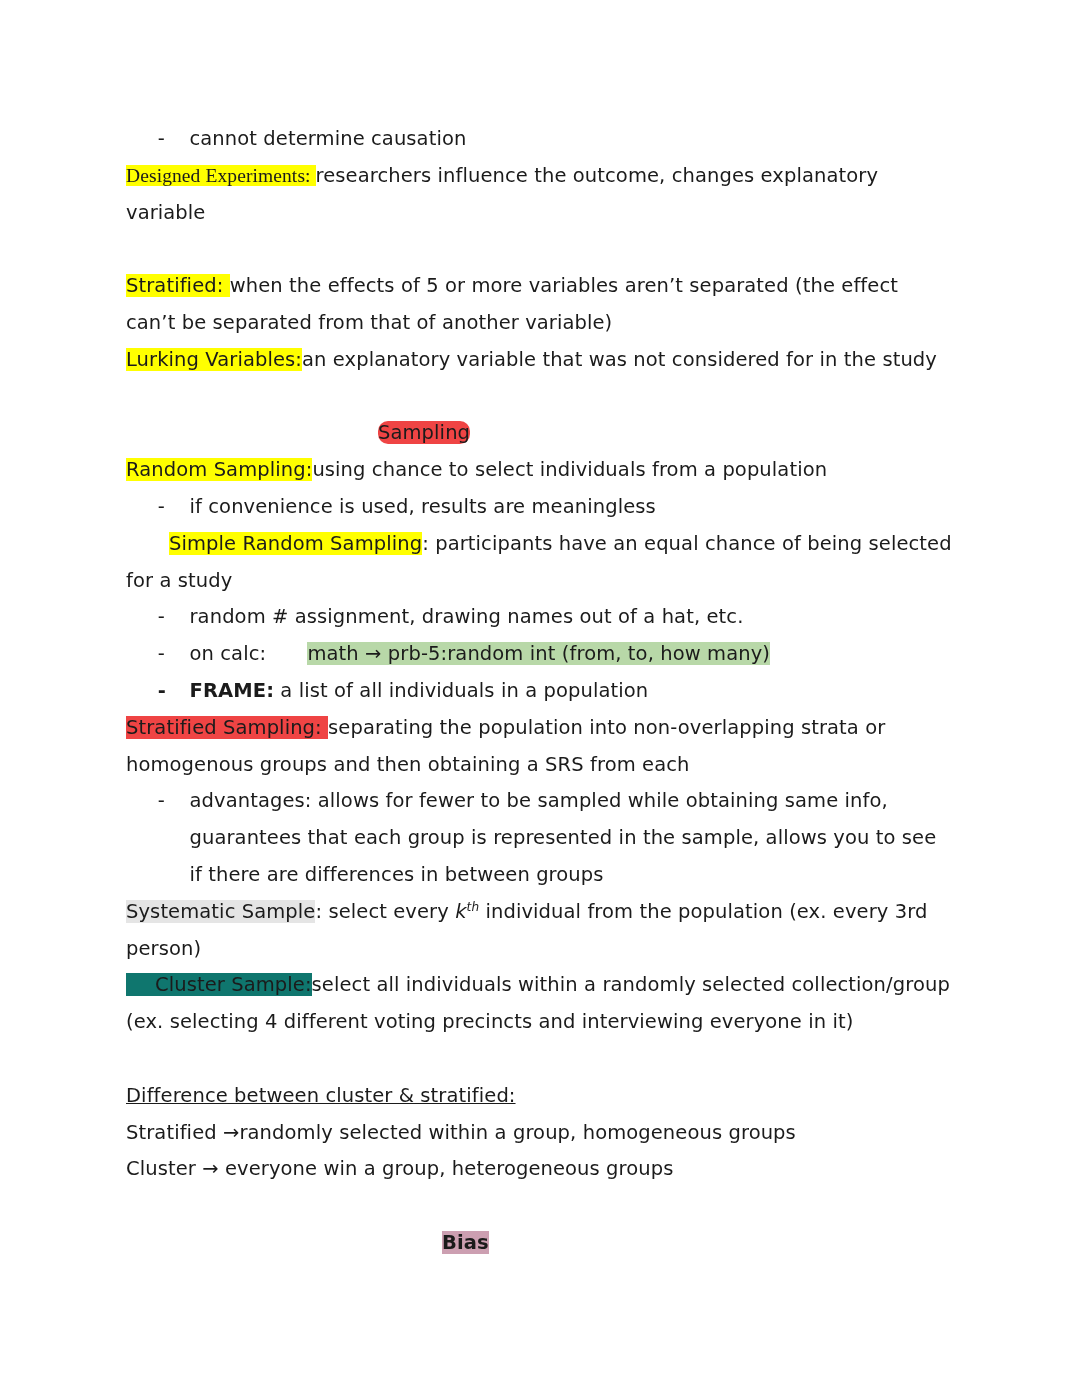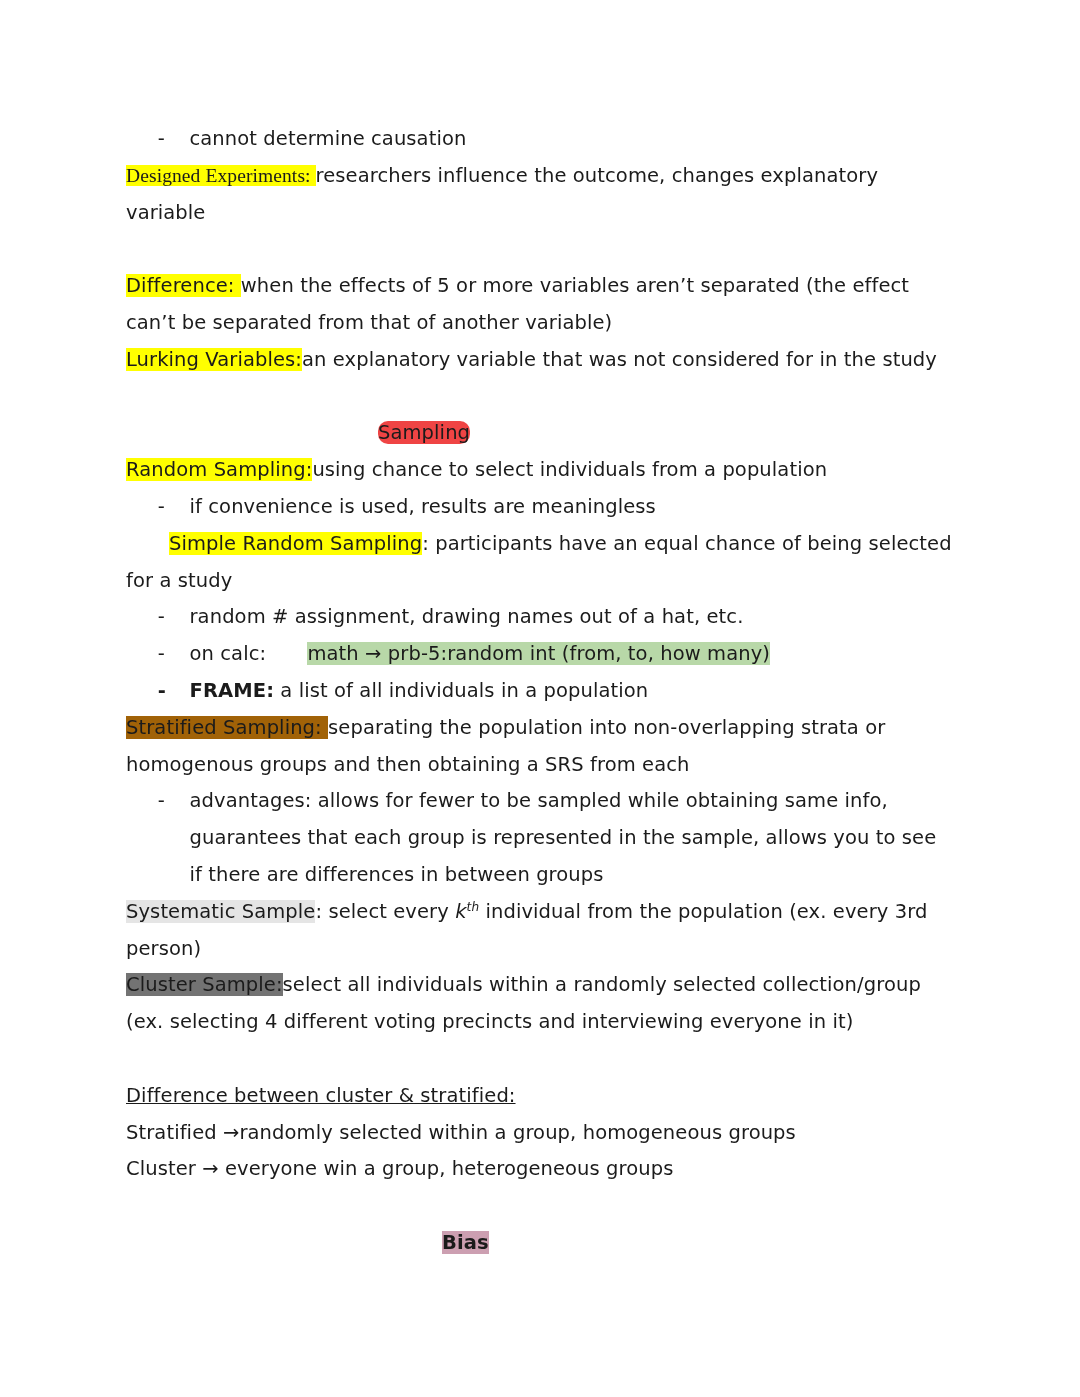--- a/index.html
+++ b/index.html
@@ -51,34 +51,34 @@
   .blank { }
 </style>
 </head>
 <body>
 
 <div class="page">
   <div class="content">
       <div class="para bullet"><span class="dash">-</span><span class="seg">cannot determine causation</span></div>
       <div class="para text"><span class="seg" style="background-color: rgb(255, 255, 0); font-family: Liberation Serif, serif;">Designed Experiments: </span><span class="seg">researchers influence the outcome, changes explanatory variable</span></div>
       <div class="para blank">&nbsp;</div>
-      <div class="para text"><span class="seg" style="background-color: rgb(255, 255, 0);">Difference: </span><span class="seg">when the effects of 5 or more variables aren’t separated (the effect can’t be separated from that of another variable)</span></div>
+      <div class="para text"><span class="seg" style="background-color: rgb(255, 255, 0);">Stratified: </span><span class="seg">when the effects of 5 or more variables aren’t separated (the effect can’t be separated from that of another variable)</span></div>
       <div class="para text"><span class="seg" style="background-color: rgb(255, 255, 0);">Lurking Variables:</span><span class="seg">an explanatory variable that was not considered for in the study</span></div>
       <div class="para blank">&nbsp;</div>
       <div class="para heading" style="margin-left: 252px;"><span class="seg" style="background-color: #ef4444; border-radius: 10px;">Sampling</span></div>
       <div class="para text"><span class="seg" style="background-color: rgb(255, 255, 0);">Random Sampling:</span><span class="seg">using chance to select individuals from a population</span></div>
       <div class="para bullet"><span class="dash">-</span><span class="seg">if convenience is used, results are meaningless</span></div>
       <div class="para text"><span class="seg" style="background-color: rgb(255, 255, 0); margin-left: 43px;">Simple Random Sampling</span><span class="seg">: participants have an equal chance of being selected for a study</span></div>
       <div class="para bullet"><span class="dash">-</span><span class="seg">random # assignment, drawing names out of a hat, etc.</span></div>
       <div class="para bullet"><span class="dash">-</span><span class="seg">on calc: </span><span class="seg" style="background-color: rgb(184, 216, 168); margin-left: 35px;">math → prb-5:random int (from, to, how many)</span></div>
       <div class="para bullet"><span class="dash b">-</span><span class="seg b">FRAME:</span><span class="seg"> a list of all individuals in a population</span></div>
-      <div class="para text"><span class="seg" style="background-color: #a16207;">Stratified Sampling: </span><span class="seg">separating the population into non-overlapping strata or homogenous groups and then obtaining a SRS from each</span></div>
+      <div class="para text"><span class="seg" style="background-color: #ef4444;">Stratified Sampling: </span><span class="seg">separating the population into non-overlapping strata or homogenous groups and then obtaining a SRS from each</span></div>
       <div class="para bullet"><span class="dash">-</span><span class="seg">advantages: allows for fewer to be sampled while obtaining same info, guarantees that each group is represented in the sample, allows you to see if there are differences in between groups</span></div>
       <div class="para text"><span class="seg" style="background-color: #e5e5e5;">Systematic Sample</span><span class="seg">: select every </span><span class="seg i">k</span><span class="seg i sup">th</span><span class="seg"> individual from the population (ex. every 3rd person)</span></div>
-      <div class="para text"><span class="seg" style="background-color: #737373;">Cluster Sample:</span><span class="seg">select all individuals within a randomly selected collection/group (ex. selecting 4 different voting precincts and interviewing everyone in it)</span></div>
+      <div class="para text"><span class="seg" style="background-color: #0f766e; padding-left: 29px;">Cluster Sample:</span><span class="seg">select all individuals within a randomly selected collection/group (ex. selecting 4 different voting precincts and interviewing everyone in it)</span></div>
       <div class="para blank">&nbsp;</div>
       <div class="para text"><span class="seg u">Difference between cluster &amp; stratified:</span></div>
       <div class="para text"><span class="seg">Stratified →randomly selected within a group, homogeneous groups</span></div>
       <div class="para text"><span class="seg">Cluster → everyone win a group, heterogeneous groups</span></div>
       <div class="para blank">&nbsp;</div>
       <div class="para heading" style="margin-left: 316px;"><span class="seg b" style="background-color: rgb(204, 159, 177);">Bias</span></div>
     </div>
 </div>
 
 </body></html>

